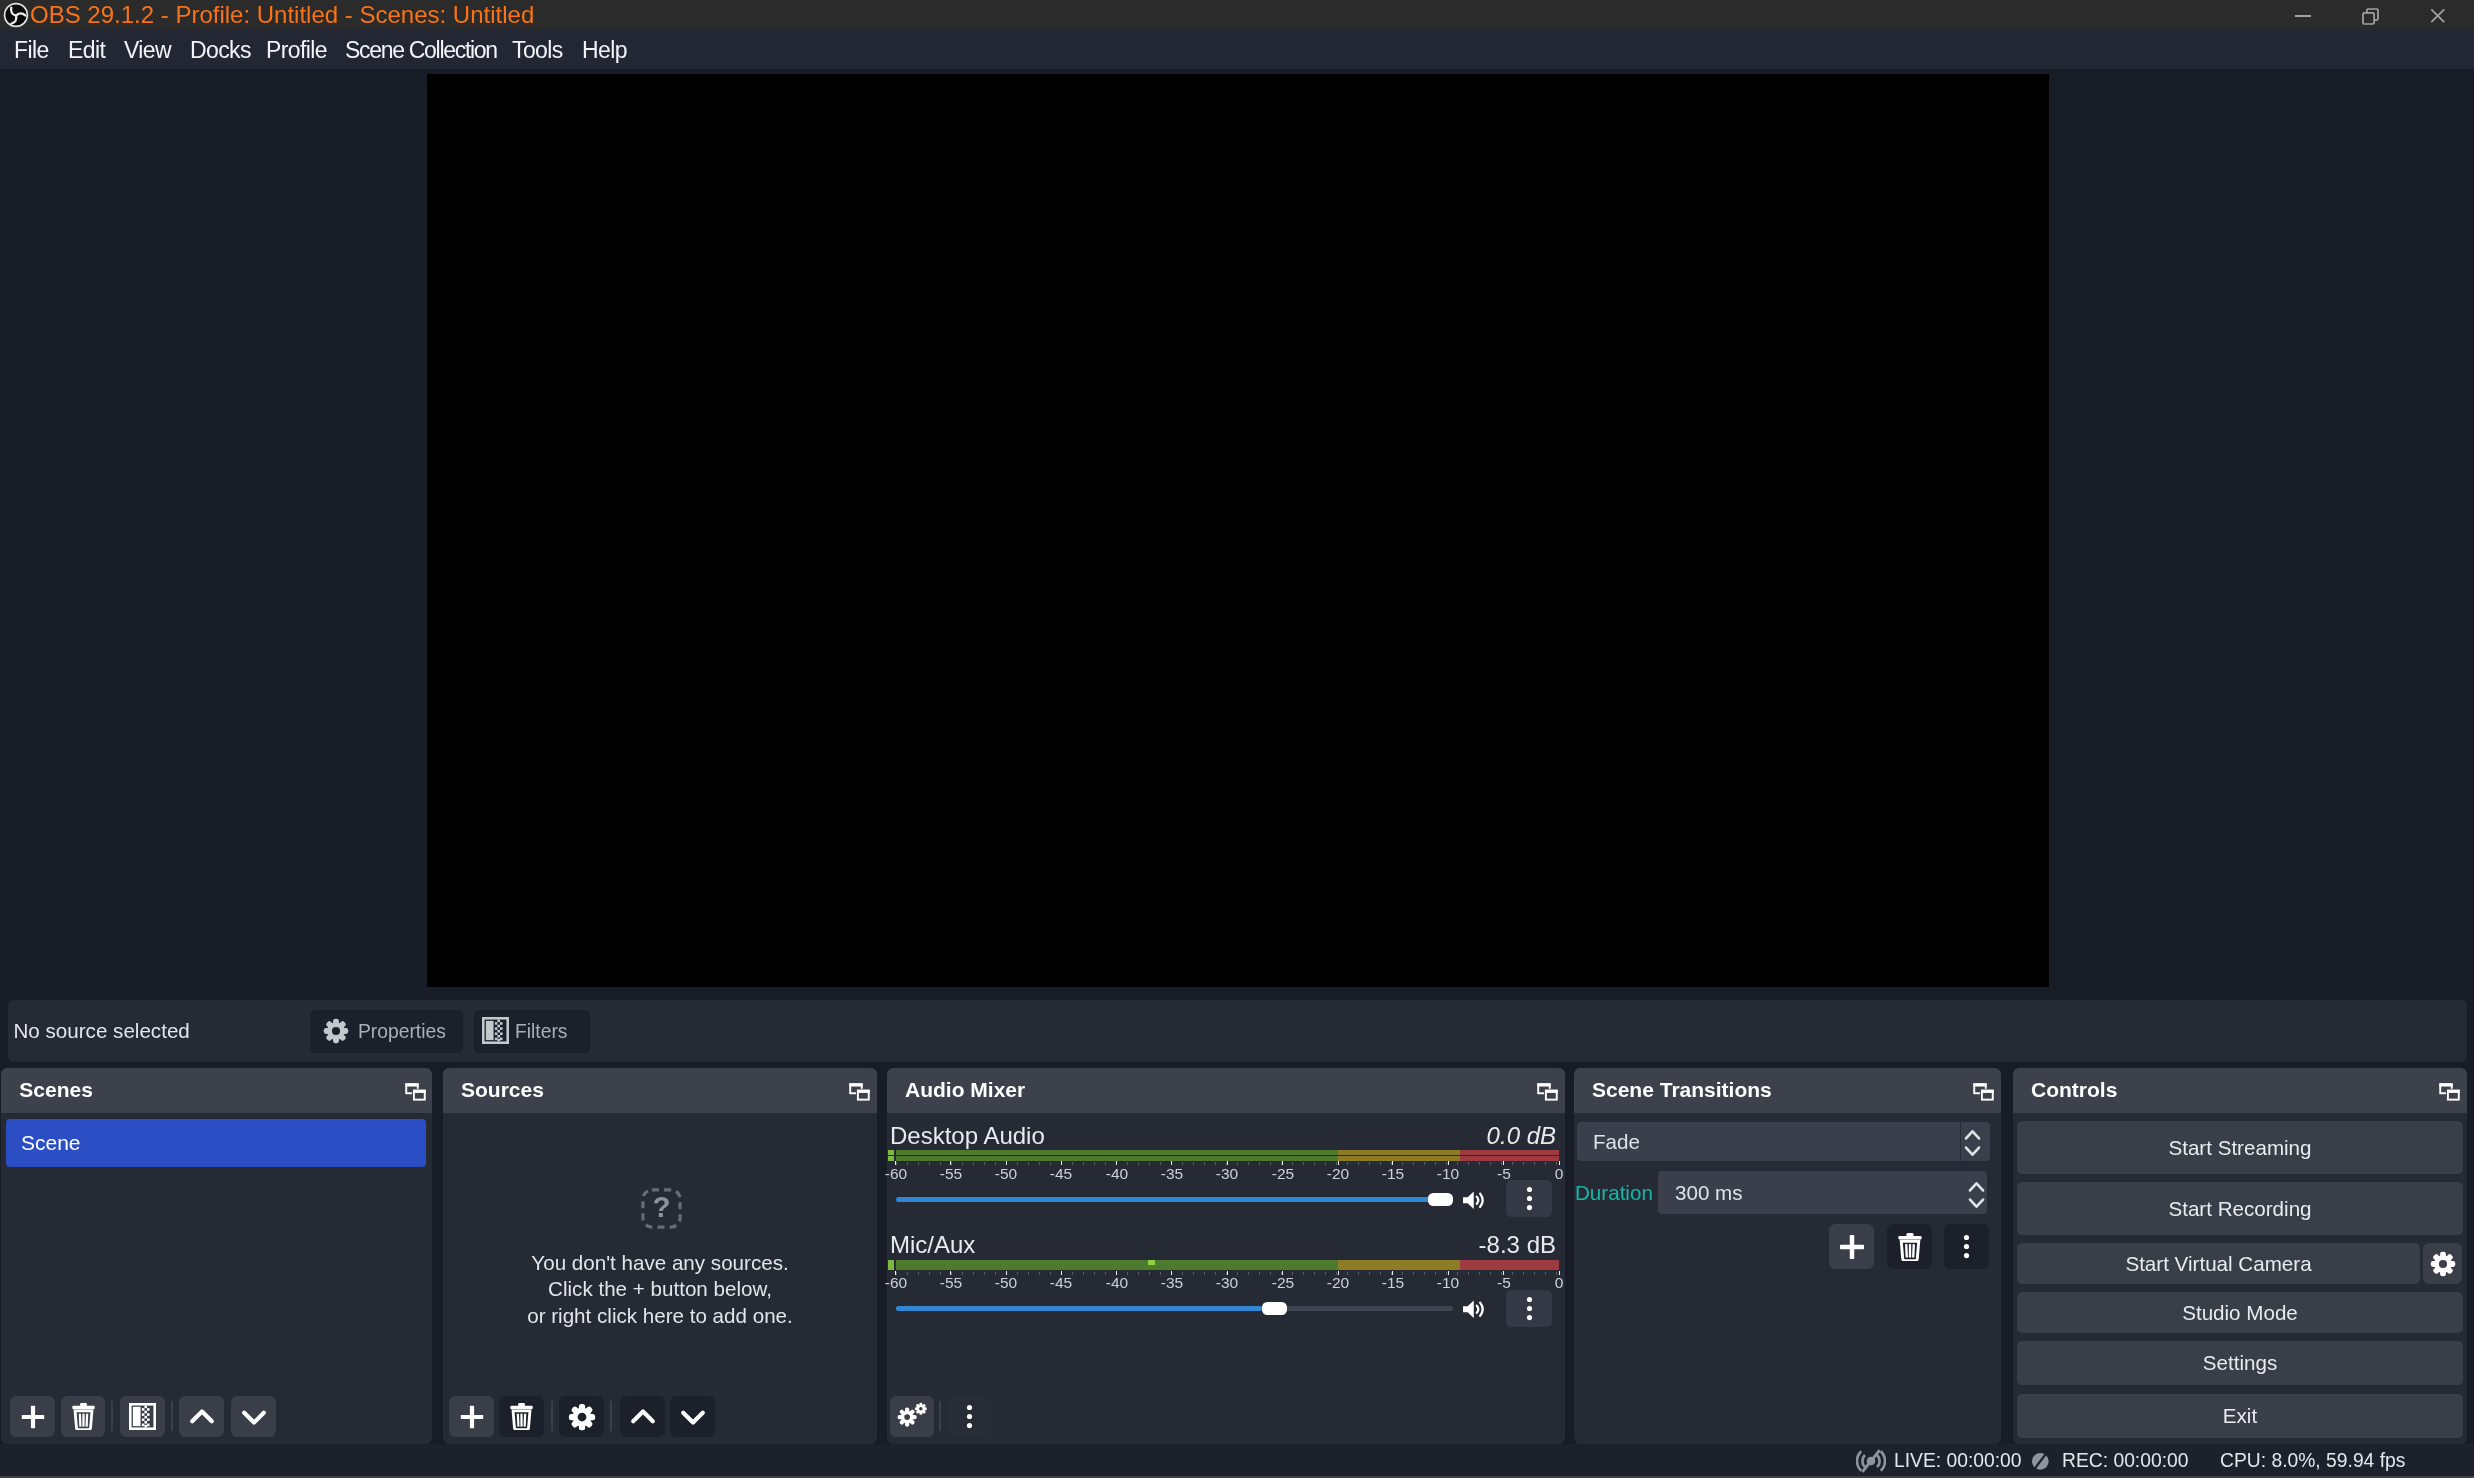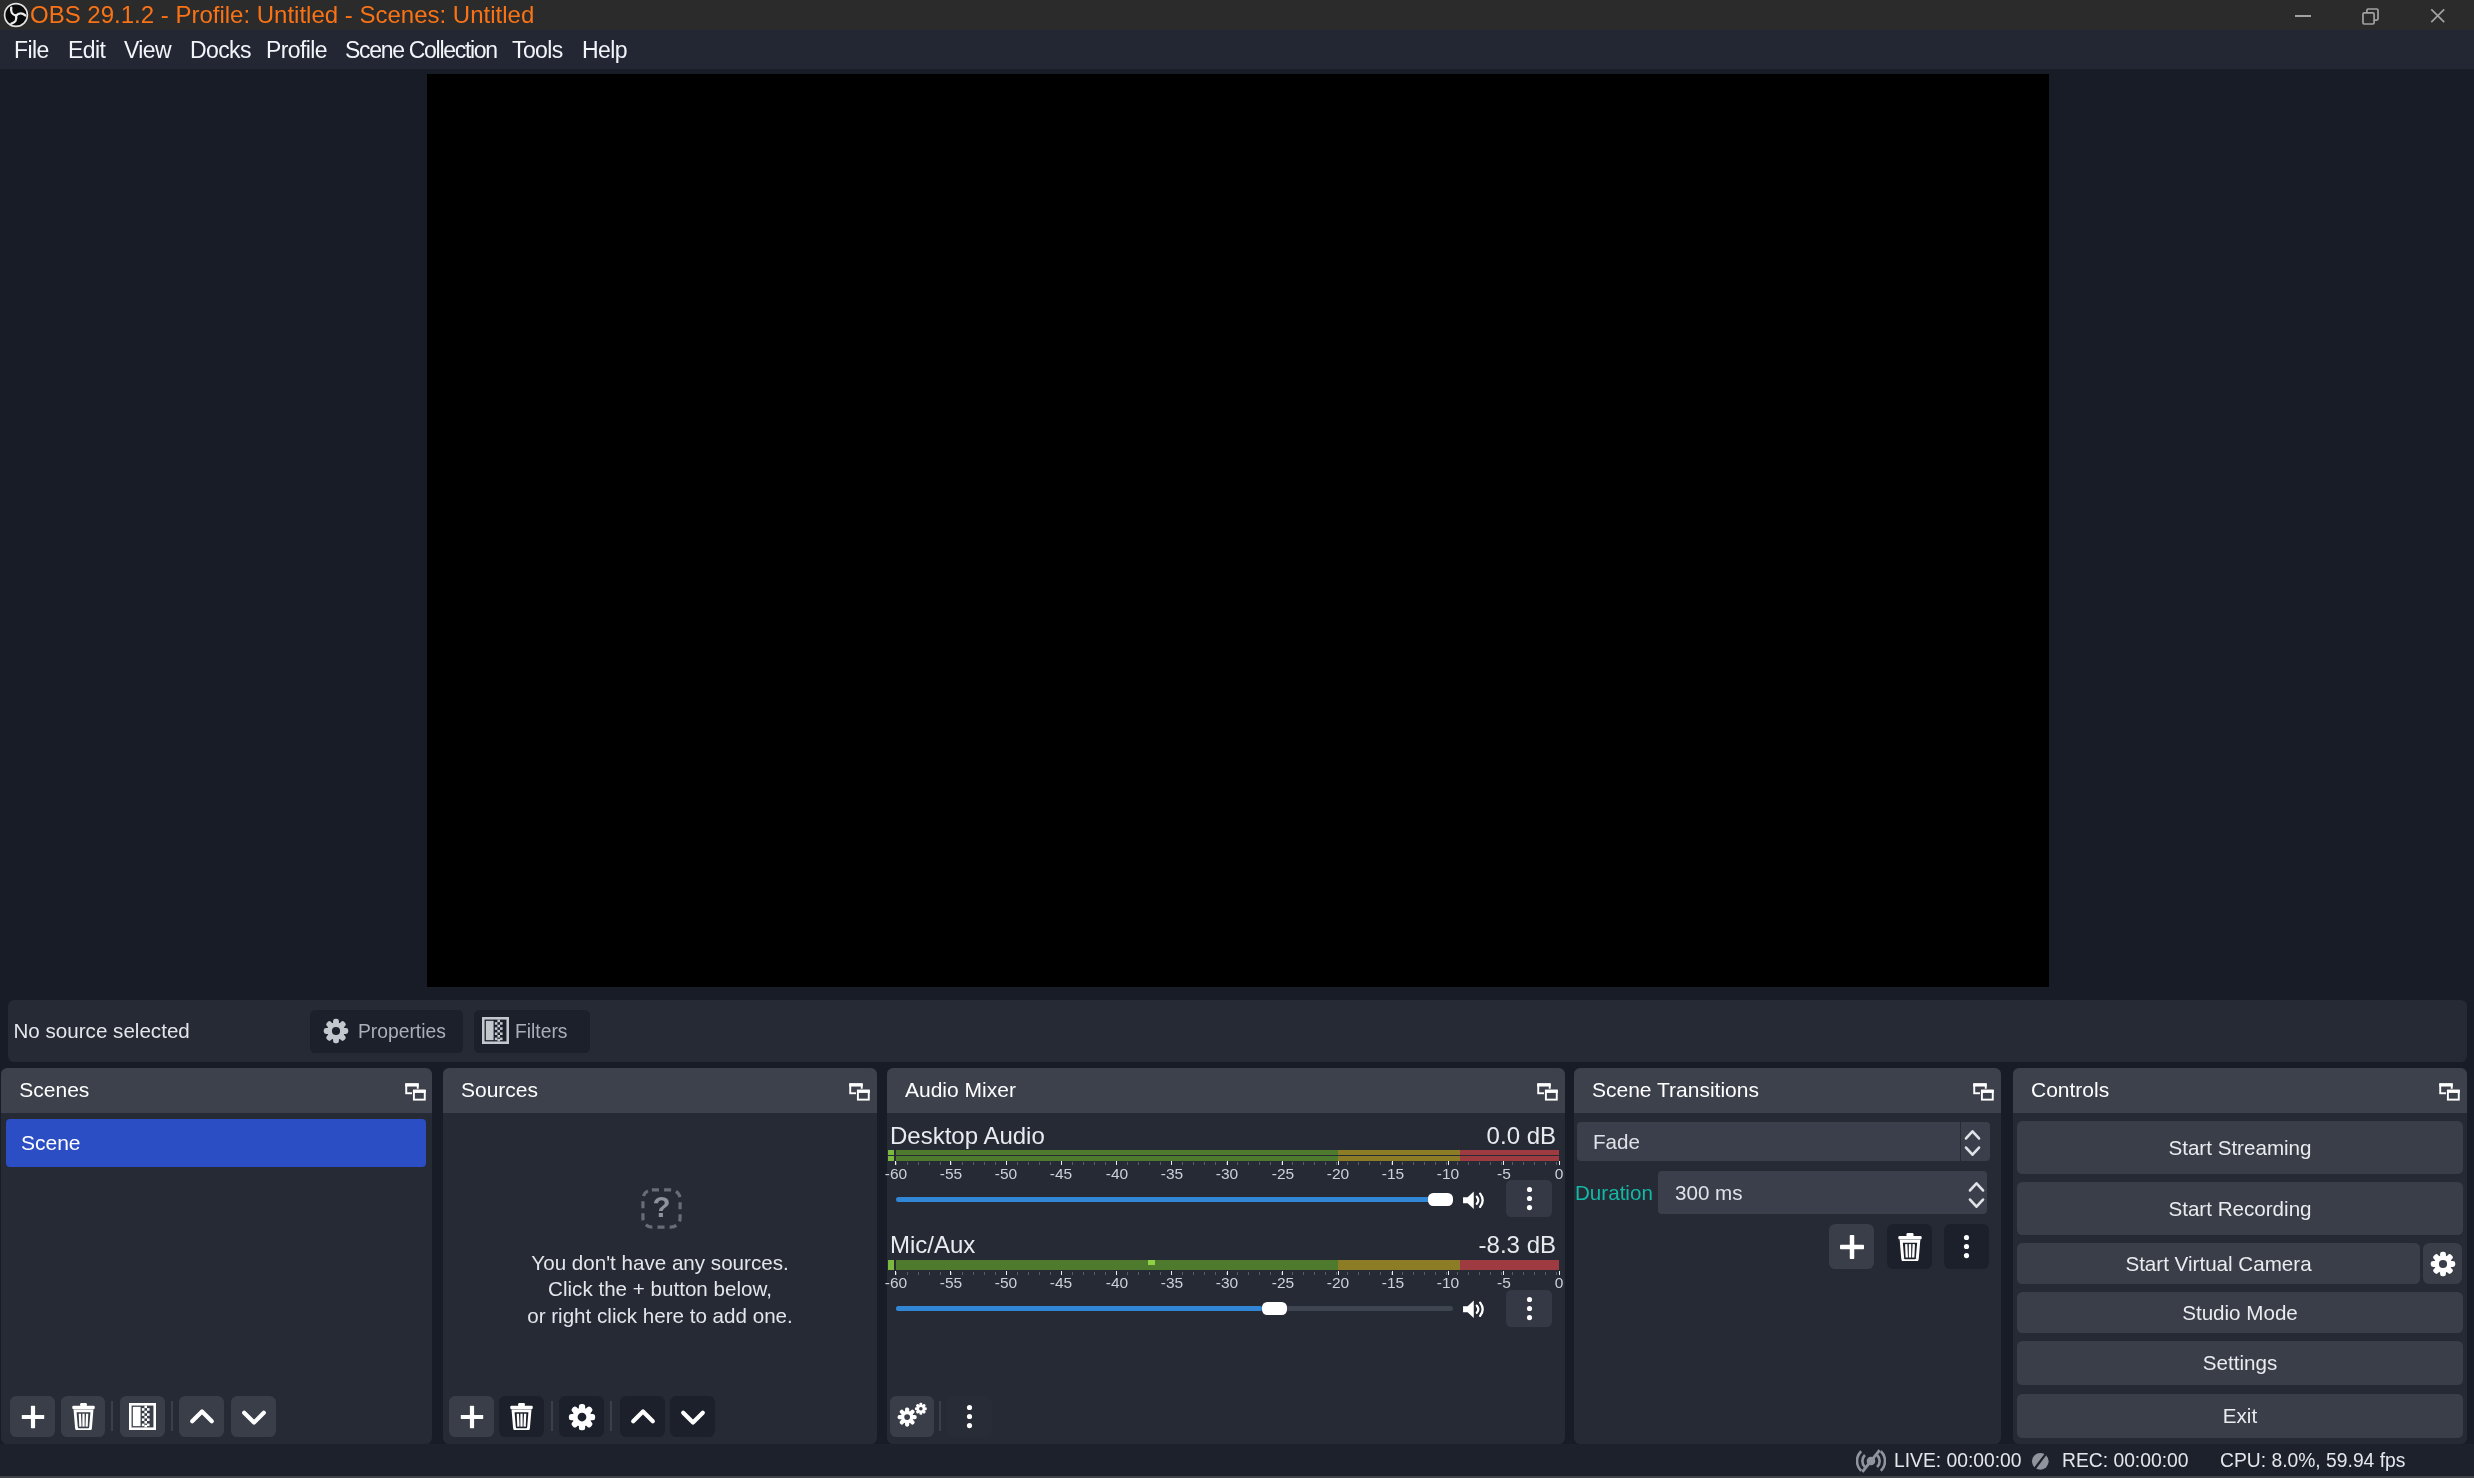--- a/index.html
+++ b/index.html
@@ -1,21 +1,21 @@
 <!DOCTYPE html>
 <html style="font-size:10.3px"><head><meta charset="utf-8">
 <style>
 html,body{margin:0;padding:0;background:#181c26;overflow:hidden;}
 #app{position:relative;width:2475px;height:1479px;overflow:hidden;background:#181c26;font-family:"Liberation Sans",sans-serif;}
 .abs{position:absolute;}
 .cc{display:flex;align-items:center;justify-content:center;}
 .mi{position:absolute;transform:translateY(-50%);font-size:23px;letter-spacing:-0.6px;color:#f2f4f8;}
 .dock{position:absolute;top:1068px;height:376px;background:#262a34;border-radius:6.4px;}
 .dtitle{position:absolute;left:0;top:0;right:0;height:45px;background:#3d414c;border-radius:6.4px 6.4px 0 0;}
-.dtitle>span{position:absolute;left:18px;top:50%;transform:translateY(-54%);font-weight:400;font-size:21px;color:#fff;}
+.dtitle>span{position:absolute;left:18px;top:50%;transform:translateY(-54%);font-weight:700;font-size:21px;color:#fff;}
 .pop{position:absolute;top:13.5px;right:5.8px;width:23px;height:19.3px;}
 .btnL{position:absolute;background:#3a3e49;border-radius:6.4px;}
 .btnD{position:absolute;background:#1b202a;border-radius:6.4px;}
 .vsep{position:absolute;width:1.9px;height:30px;background:#3a3f4a;}
 .stxt{position:absolute;transform:translateY(-50%);font-size:19.3px;color:#e3e6eb;}
 .dbl{position:absolute;transform:translateX(-50%);font-size:15.5px;color:#ccd1d8;}
 .mtick{position:absolute;height:2.6px;background-image:repeating-linear-gradient(90deg,#575c66 0 1.3px,transparent 1.3px 11px);}
 .mlabel{position:absolute;font-size:24px;color:#e8ebef;}
 .cbtn{position:absolute;left:2017px;width:446px;background:#3a3e49;border-radius:5.2px;color:#e9ecef;font-size:20.6px;}
 </style></head>
@@ -208,21 +208,21 @@
         <div class="pop"><svg width="23" height="19.3" viewBox="0 0 36 30">
 <rect x="2" y="2" width="21" height="5" fill="#ffffff"></rect>
 <rect x="3.5" y="3.5" width="18" height="14" fill="none" stroke="#ffffff" stroke-width="3"></rect>
 <rect x="12.5" y="10.5" width="23" height="19" fill="#3d414c"></rect>
 <rect x="14" y="12" width="20" height="5" fill="#ffffff"></rect>
 <rect x="15.5" y="13.5" width="17" height="14" fill="none" stroke="#ffffff" stroke-width="3"></rect>
           </svg></div>
       </div>
     </div>
 <div class="mlabel" style="left:890px;top:1122px;">Desktop Audio</div>
-<div class="mlabel" style="left:1556px;top:1122px;transform:translateX(-100%);">0.0 dB</div>
+<div class="mlabel" style="left:1556px;top:1122px;transform:translateX(-100%);font-style:italic;">0.0 dB</div>
 <div class="abs" style="left:888px;top:1150px;width:5.8px;height:4.5px;background:#7ab93d;"></div>
     <div class="abs" style="left:888px;top:1156px;width:5.8px;height:4.5px;background:#7ab93d;"></div>
     <div class="abs" style="left:896px;top:1150px;width:443px;height:4.5px;background:#4d7a2c;"></div>
     <div class="abs" style="left:1338px;top:1150px;width:122px;height:4.5px;background:#8d7c26;"></div>
     <div class="abs" style="left:1460px;top:1150px;width:99px;height:4.5px;background:#9e3b40;"></div>
     <div class="abs" style="left:896px;top:1156px;width:443px;height:4.5px;background:#4d7a2c;"></div>
     <div class="abs" style="left:1338px;top:1156px;width:122px;height:4.5px;background:#8d7c26;"></div>
     <div class="abs" style="left:1460px;top:1156px;width:99px;height:4.5px;background:#9e3b40;"></div>
     <div class="mtick" style="left:896px;top:1162px;width:665px;"></div>
     <div class="abs" style="left:895px;top:1161px;width:1.3px;height:3.9px;background:#eef0f3;"></div>

